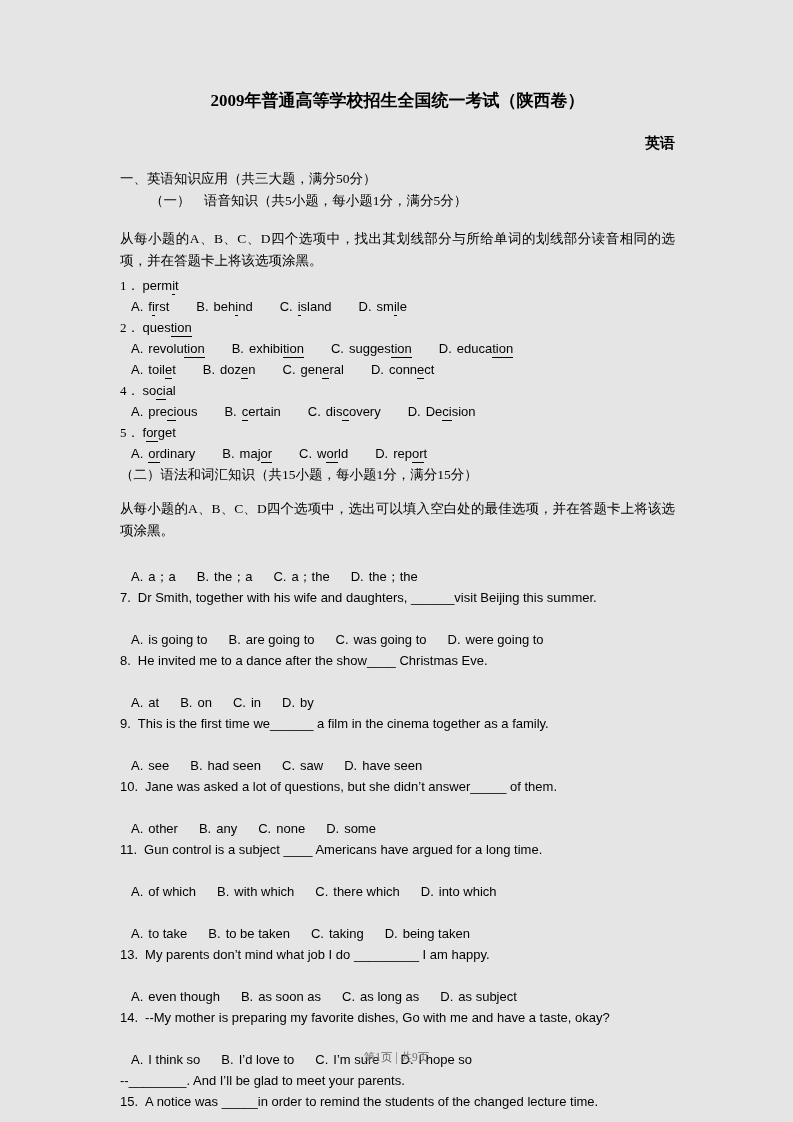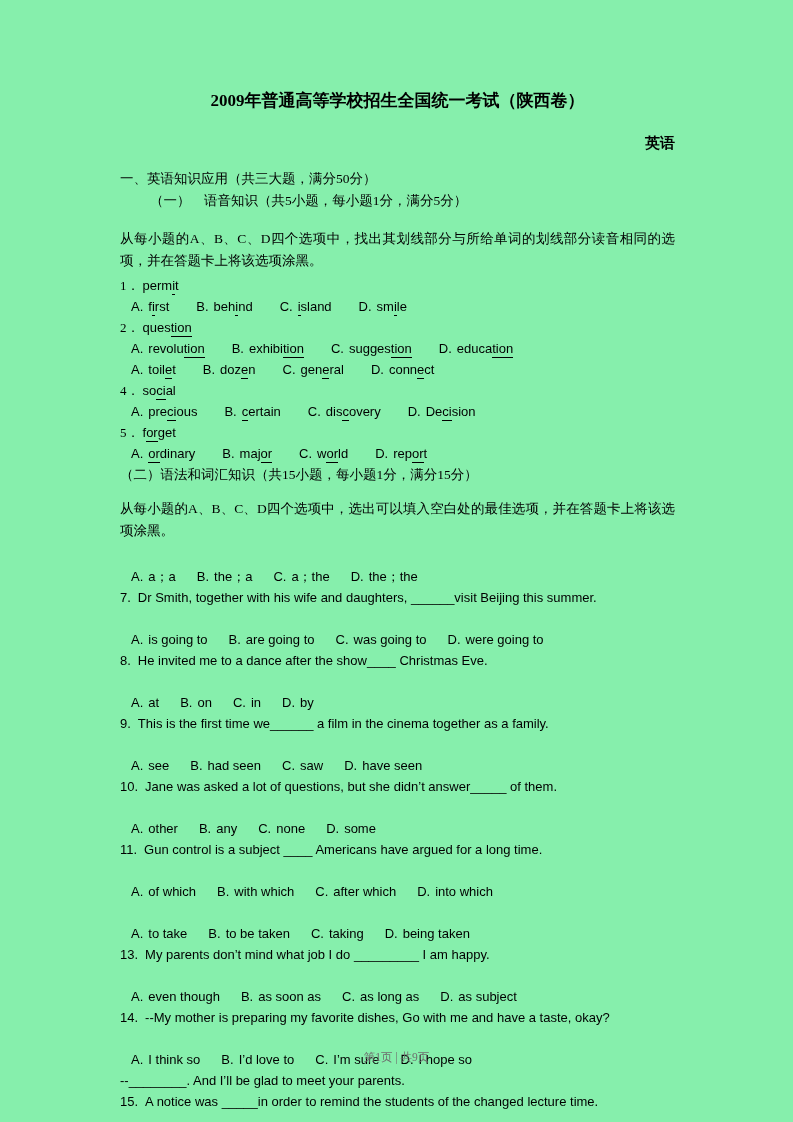--- a/index.html
+++ b/index.html
@@ -1,16 +1,16 @@
 <!DOCTYPE html>
 <html><head>
 <meta charset="utf-8">
 <style>
   html,body{margin:0;padding:0;background:#ffffff;}
-  .page{position:relative;width:793px;height:1122px;background:#86efac;box-sizing:border-box;
+  .page{position:relative;width:793px;height:1122px;background:#e5e5e5;box-sizing:border-box;
         padding:90px 118px 0 120px;color:#000000;overflow:hidden;}
   .zh{font-family:"Liberation Serif","DejaVu Serif",serif;}
   .en{font-family:"Liberation Sans","DejaVu Sans",sans-serif;}
   .title{text-align:center;font-weight:bold;font-size:17px;line-height:22px;}
   .subtitle{text-align:right;font-weight:bold;font-size:15px;line-height:20px;margin-top:21px;}
   .h{font-size:13.5px;line-height:21px;}
   .section-heading{margin-top:15px;}
   .subsection-heading{padding-left:30px;margin-top:1px;}
   .instructions{font-size:13.5px;line-height:22px;margin-top:17px;margin-bottom:3px;text-align:justify;}
   .instr2{margin-top:13px;}
@@ -55,21 +55,21 @@
       <div class="line en opts-line g"><span class="opt"><span class="lbl">A.</span><span>a；a</span></span><span class="opt"><span class="lbl">B.</span><span>the；a</span></span><span class="opt"><span class="lbl">C.</span><span>a；the</span></span><span class="opt"><span class="lbl">D.</span><span>the；the</span></span></div>
       <div class="line en"><span class="gnum">7.</span><span>Dr Smith, together with his wife and daughters, ______visit Beijing this summer.</span></div>
       <div class="line en opts-line g"><span class="opt"><span class="lbl">A.</span><span>is going to</span></span><span class="opt"><span class="lbl">B.</span><span>are going to</span></span><span class="opt"><span class="lbl">C.</span><span>was going to</span></span><span class="opt"><span class="lbl">D.</span><span>were going to</span></span></div>
       <div class="line en"><span class="gnum">8.</span><span>He invited me to a dance after the show____ Christmas Eve.</span></div>
       <div class="line en opts-line g"><span class="opt"><span class="lbl">A.</span><span>at</span></span><span class="opt"><span class="lbl">B.</span><span>on</span></span><span class="opt"><span class="lbl">C.</span><span>in</span></span><span class="opt"><span class="lbl">D.</span><span>by</span></span></div>
       <div class="line en"><span class="gnum">9.</span><span>This is the first time we______ a film in the cinema together as a family.</span></div>
       <div class="line en opts-line g"><span class="opt"><span class="lbl">A.</span><span>see</span></span><span class="opt"><span class="lbl">B.</span><span>had seen</span></span><span class="opt"><span class="lbl">C.</span><span>saw</span></span><span class="opt"><span class="lbl">D.</span><span>have seen</span></span></div>
       <div class="line en"><span class="gnum">10.</span><span>Jane was asked a lot of questions, but she didn’t answer_____ of them.</span></div>
       <div class="line en opts-line g"><span class="opt"><span class="lbl">A.</span><span>other</span></span><span class="opt"><span class="lbl">B.</span><span>any</span></span><span class="opt"><span class="lbl">C.</span><span>none</span></span><span class="opt"><span class="lbl">D.</span><span>some</span></span></div>
       <div class="line en"><span class="gnum">11.</span><span>Gun control is a subject ____ Americans have argued for a long time.</span></div>
-      <div class="line en opts-line g"><span class="opt"><span class="lbl">A.</span><span>of which</span></span><span class="opt"><span class="lbl">B.</span><span>with which</span></span><span class="opt"><span class="lbl">C.</span><span>after which</span></span><span class="opt"><span class="lbl">D.</span><span>into which</span></span></div>
+      <div class="line en opts-line g"><span class="opt"><span class="lbl">A.</span><span>of which</span></span><span class="opt"><span class="lbl">B.</span><span>with which</span></span><span class="opt"><span class="lbl">C.</span><span>there which</span></span><span class="opt"><span class="lbl">D.</span><span>into which</span></span></div>
       <div class="line en opts-line g"><span class="opt"><span class="lbl">A.</span><span>to take</span></span><span class="opt"><span class="lbl">B.</span><span>to be taken</span></span><span class="opt"><span class="lbl">C.</span><span>taking</span></span><span class="opt"><span class="lbl">D.</span><span>being taken</span></span></div>
       <div class="line en"><span class="gnum">13.</span><span>My parents don’t mind what job I do _________ I am happy.</span></div>
       <div class="line en opts-line g"><span class="opt"><span class="lbl">A.</span><span>even though</span></span><span class="opt"><span class="lbl">B.</span><span>as soon as</span></span><span class="opt"><span class="lbl">C.</span><span>as long as</span></span><span class="opt"><span class="lbl">D.</span><span>as subject</span></span></div>
       <div class="line en"><span class="gnum">14.</span><span>--My mother is preparing my favorite dishes, Go with me and have a taste, okay?</span></div>
       <div class="line en opts-line g"><span class="opt"><span class="lbl">A.</span><span>I think so</span></span><span class="opt"><span class="lbl">B.</span><span>I’d love to</span></span><span class="opt"><span class="lbl">C.</span><span>I’m sure</span></span><span class="opt"><span class="lbl">D.</span><span>I hope so</span></span></div>
       <div class="line en"><span>--________. And I’ll be glad to meet your parents.</span></div>
       <div class="line en"><span class="gnum">15.</span><span>A notice was _____in order to remind the students of the changed lecture time.</span></div>
     </div>
 
   <div class="footer zh">第1页 | 共9页</div>

